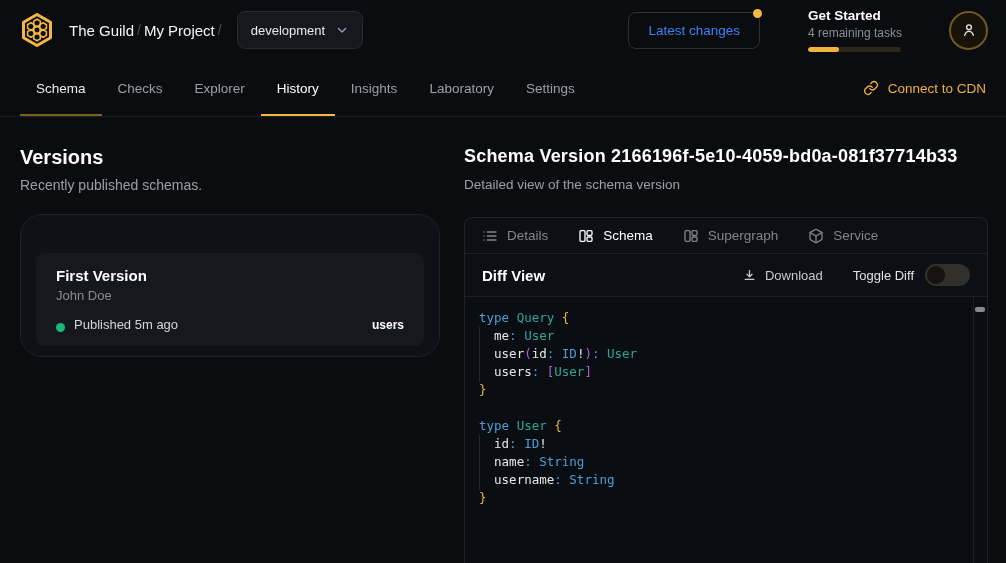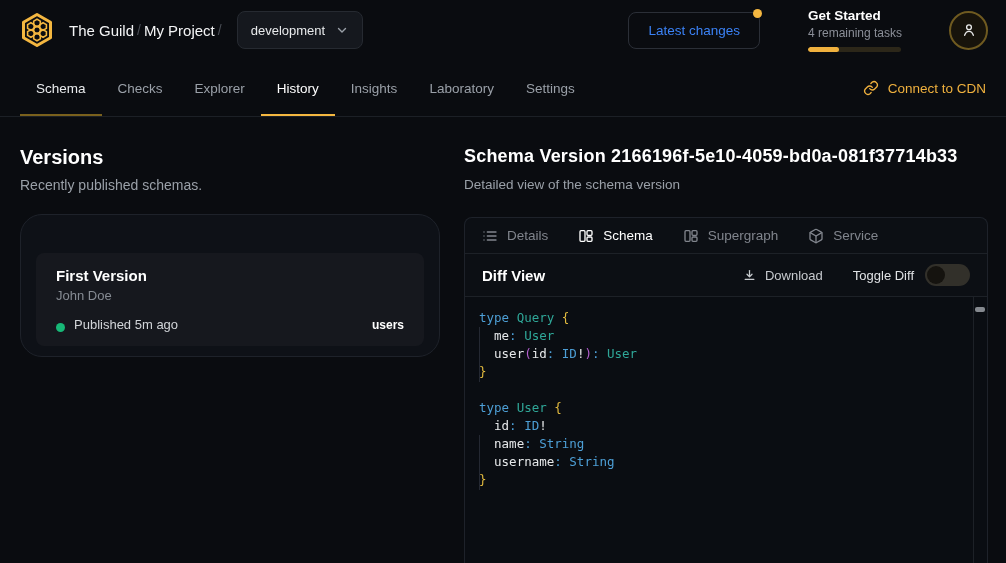--- a/index.html
+++ b/index.html
@@ -281,20 +281,21 @@
           </div>
         </div>
 
         <div class="code-area">
           <div class="indent-guide guide-1"></div>
           <div class="indent-guide guide-2"></div>
           <div id="code-block">
               <div class="cl"><span class="tk-b">type</span><span class="tk-w"> </span><span class="tk-t">Query</span><span class="tk-w"> </span><span class="tk-y">{</span></div>
               <div class="cl"><span class="tk-w">  me</span><span class="tk-b">:</span><span class="tk-w"> </span><span class="tk-t">User</span></div>
               <div class="cl"><span class="tk-w">  user</span><span class="tk-p">(</span><span class="tk-w">id</span><span class="tk-b">:</span><span class="tk-w"> </span><span class="tk-b">ID</span><span class="tk-w">!</span><span class="tk-p">)</span><span class="tk-b">:</span><span class="tk-w"> </span><span class="tk-t">User</span></div>
+              <div class="cl"><span class="tk-w">  users</span><span class="tk-b">:</span><span class="tk-w"> </span><span class="tk-p">[</span><span class="tk-t">User</span><span class="tk-p">]</span></div>
               <div class="cl"><span class="tk-y">}</span></div>
               <div class="cl">&nbsp;</div>
               <div class="cl"><span class="tk-b">type</span><span class="tk-w"> </span><span class="tk-t">User</span><span class="tk-w"> </span><span class="tk-y">{</span></div>
               <div class="cl"><span class="tk-w">  id</span><span class="tk-b">:</span><span class="tk-w"> </span><span class="tk-b">ID</span><span class="tk-w">!</span></div>
               <div class="cl"><span class="tk-w">  name</span><span class="tk-b">:</span><span class="tk-w"> </span><span class="tk-b">String</span></div>
               <div class="cl"><span class="tk-w">  username</span><span class="tk-b">:</span><span class="tk-w"> </span><span class="tk-b">String</span></div>
               <div class="cl"><span class="tk-y">}</span></div>
             </div>
           <div class="scroll-track"></div>
           <div class="scroll-thumb"></div>

